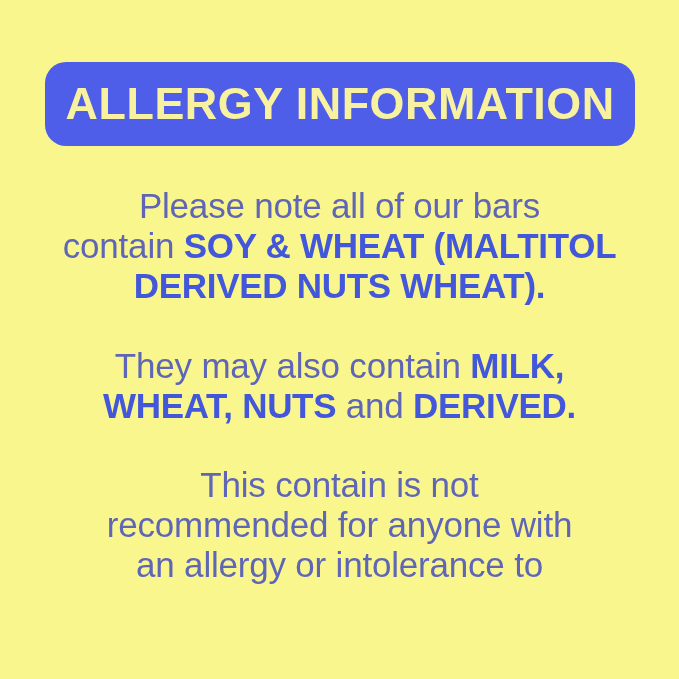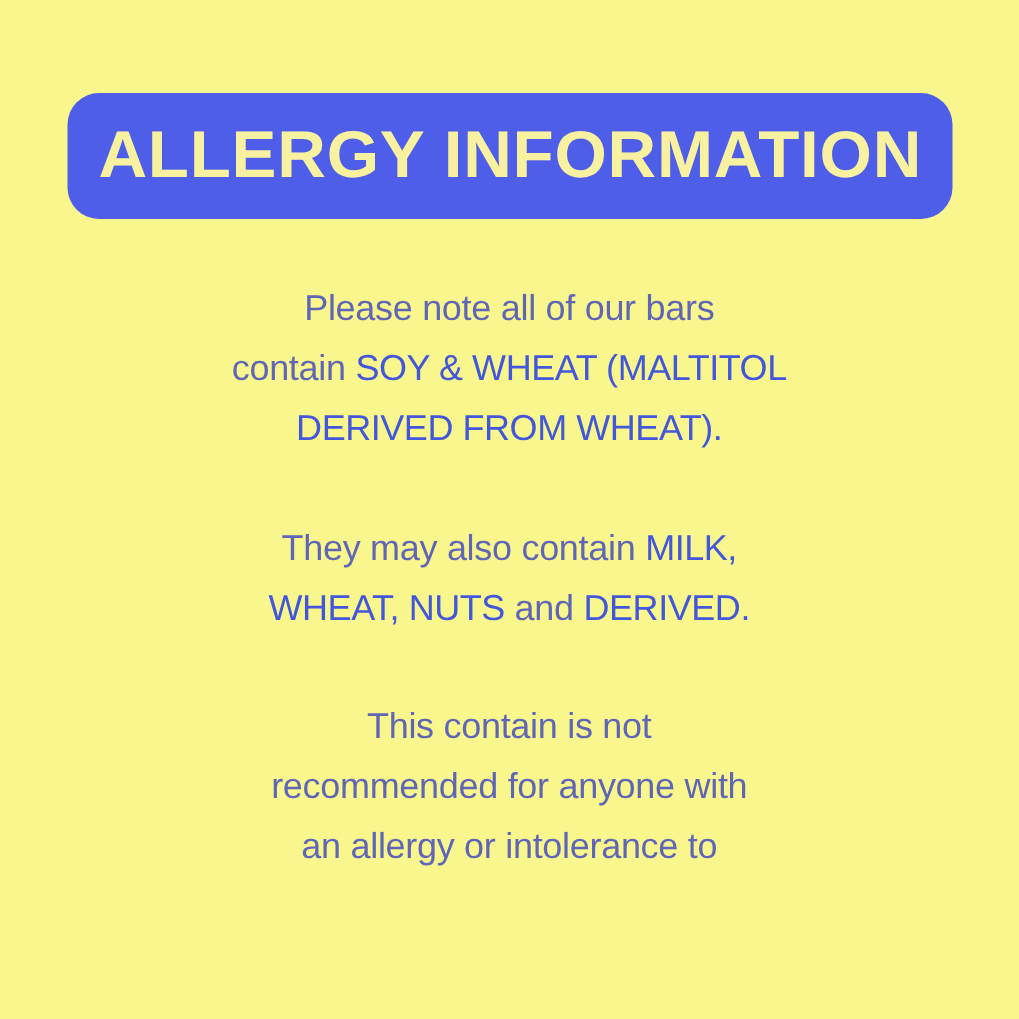--- a/index.html
+++ b/index.html
@@ -51,31 +51,31 @@
   .body-copy {
     position: absolute;
     left: 0;
     top: 186px;
     width: 679px;
     text-align: center;
   }
 
   .para {
     color: #5f66b6;
-    font-size: 24px;
+    font-size: 35px;
     line-height: 40px;
     letter-spacing: -0.2px;
     padding: 0 40px;
     box-sizing: border-box;
   }
 
   .para b,
   .para strong {
     color: #4257da;
-    font-weight: normal;
+    font-weight: bold;
     letter-spacing: -0.3px;
     margin-top: 24px;
   }
 
   .para-1 { margin: 0; }
   .para-2 { margin: 40px 0 0 0; }
   .para-3 { margin: 39px 0 0 0; }
 
   .nowrap { white-space: nowrap; }
 </style>
@@ -91,21 +91,21 @@
   <div class="body-copy">
 
     <div class="para para-1">
       <span class="nowrap">
         <span>Please note all of our bars</span>
       </span><br>
       <span class="nowrap">
         <span>contain </span><b>SOY &amp; WHEAT (MALTITOL</b>
       </span><br>
       <span class="nowrap">
-        <b>DERIVED FROM WHEAT).</b>
+        <b>DERIVED NUTS WHEAT).</b>
       </span>
     </div>
 
     <div class="para para-2">
       <span class="nowrap">
         <span>They may also contain </span><b>MILK,</b>
       </span><br>
       <span class="nowrap">
         <b>WHEAT, NUTS</b><span> and </span><b>DERIVED.</b>
       </span>

